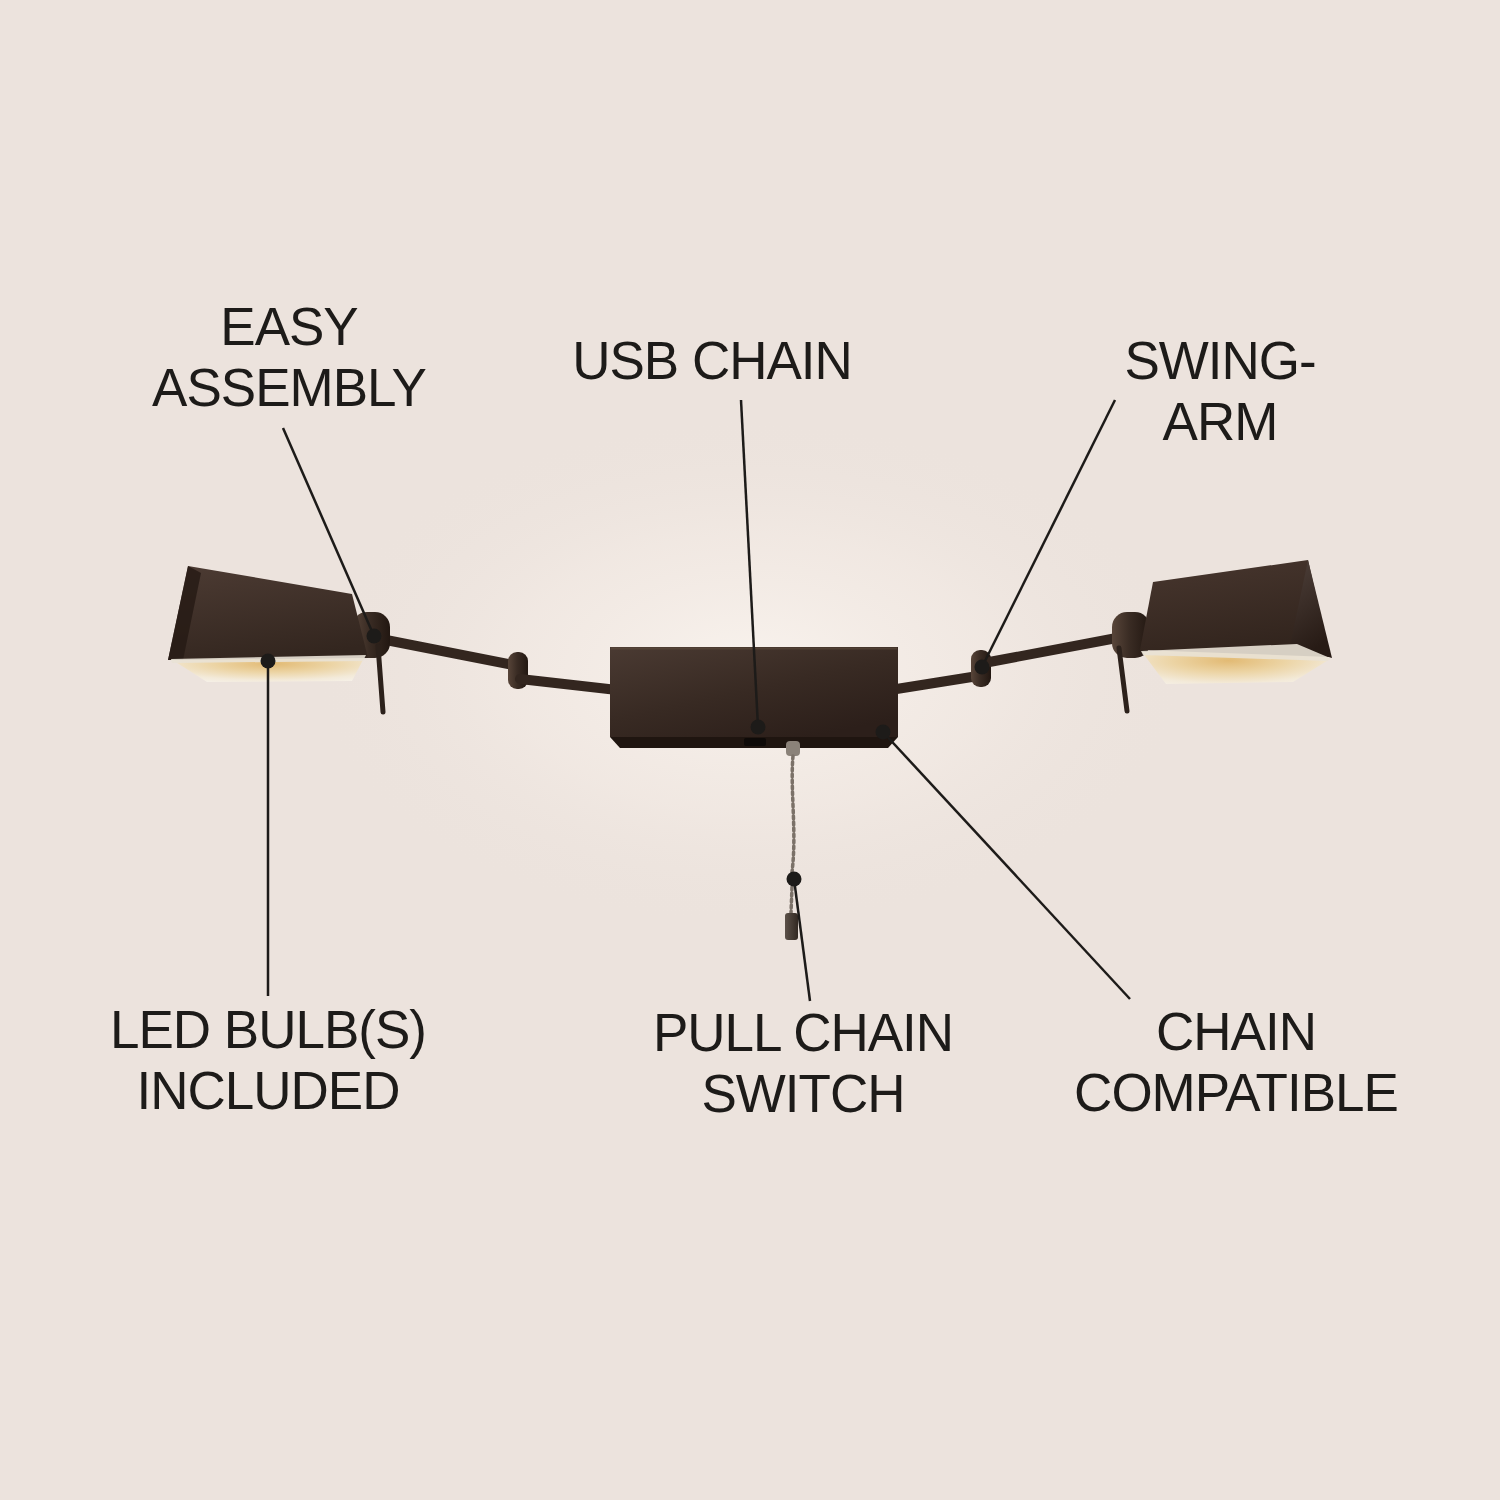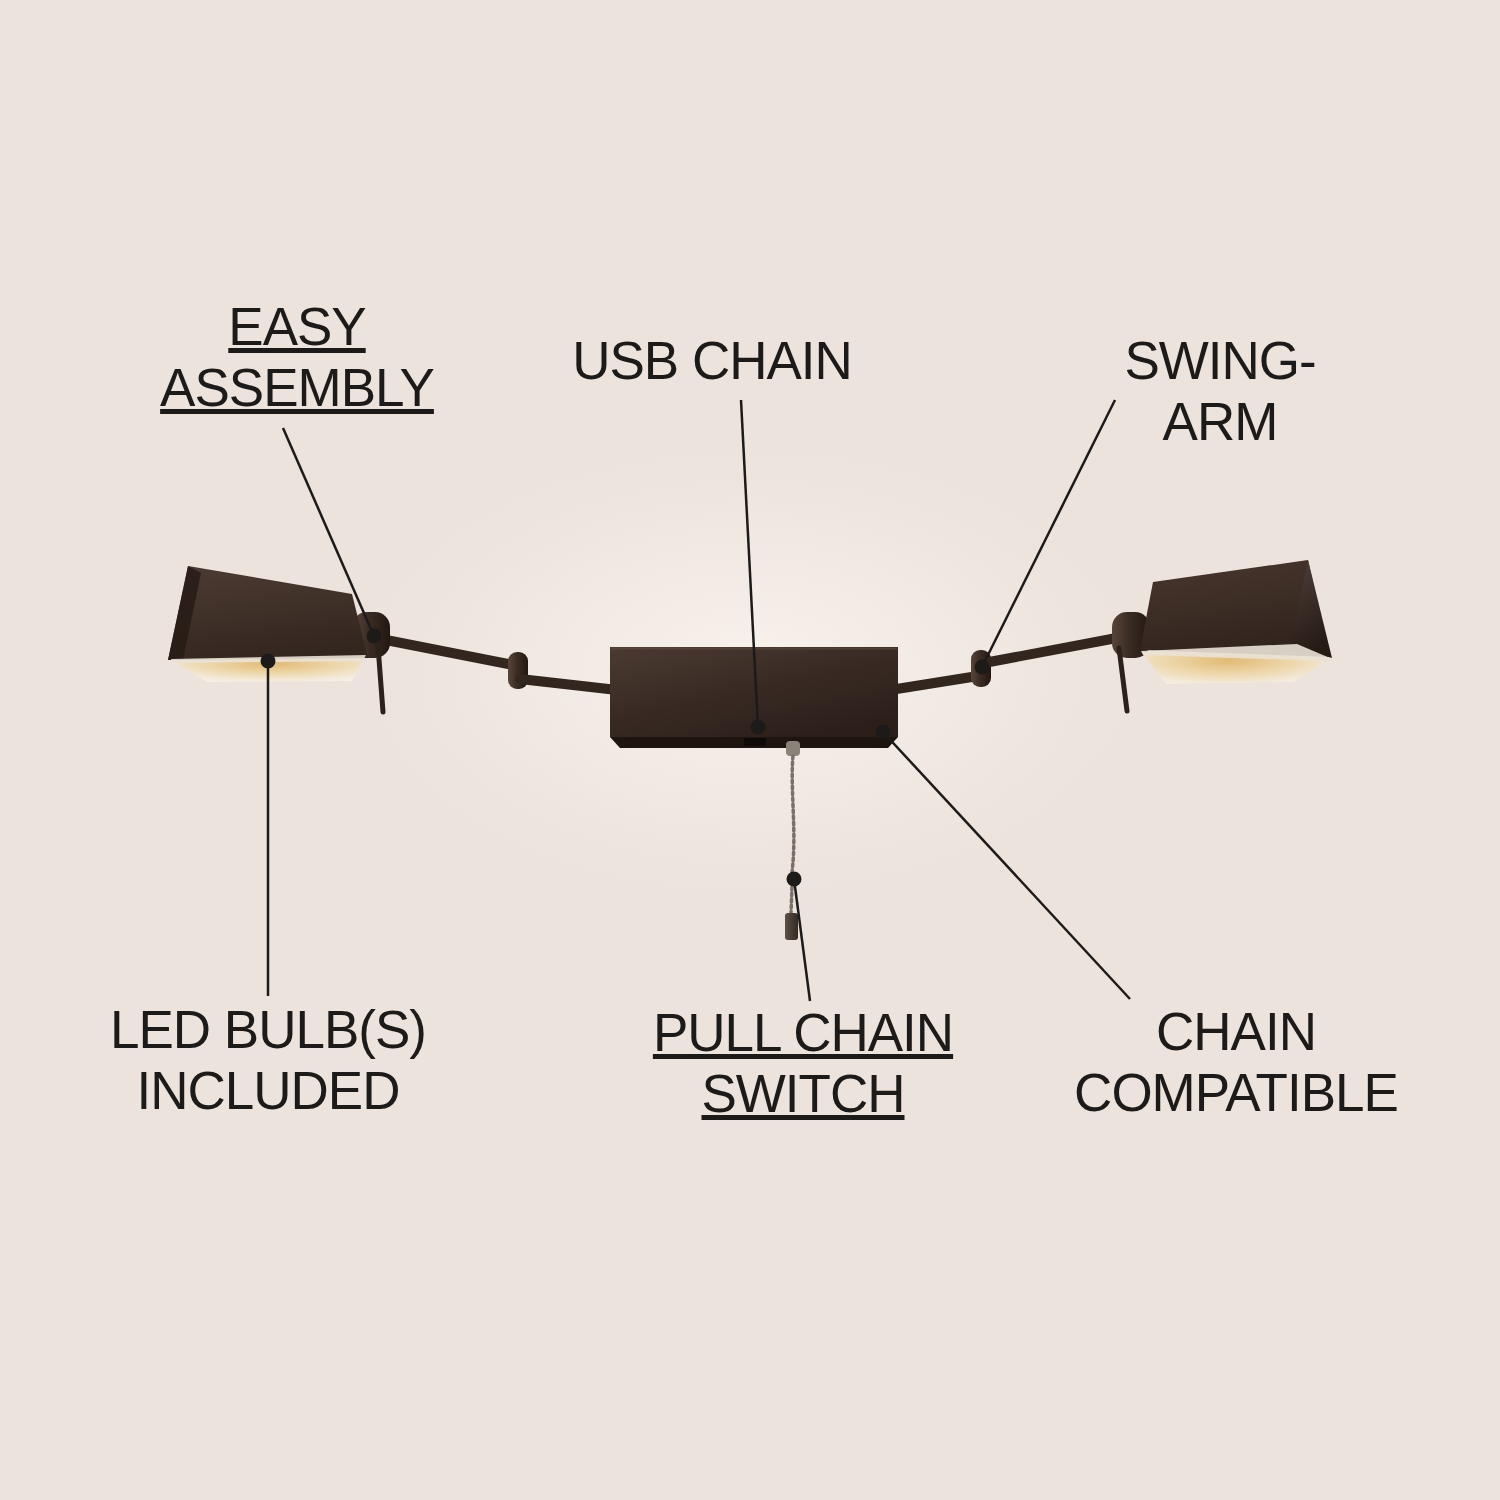--- a/index.html
+++ b/index.html
@@ -22,25 +22,25 @@
     transform: translateX(-50%);
     font-size: 53px;
     line-height: 61px;
     letter-spacing: -1px;
     font-weight: 400;
     color: #1d1b19;
     text-align: center;
     white-space: pre-line;
     user-select: none;
   }
-  .label-easy     { left: 297px;  top: 296px; text-decoration: underline; }
+  .label-easy     { left: 289px;  top: 296px; }
   .label-usb      { left: 712px;  top: 330px; }
   .label-swing    { left: 1220px; top: 330px; }
   .label-led      { left: 268px;  top: 999px; }
-  .label-pull     { left: 803px;  top: 1002px; text-decoration: underline; }
+  .label-pull     { left: 803px;  top: 1002px; }
   .label-dimmer   { left: 1236px; top: 1001px; }
 </style>
 </head>
 <body>
 
 <div class="canvas">
 
   <svg class="lamp-svg" viewBox="0 0 1500 1500" aria-hidden="true">
     <defs>
       <radialGradient id="bgGlow" cx="50%" cy="50%" r="50%">

